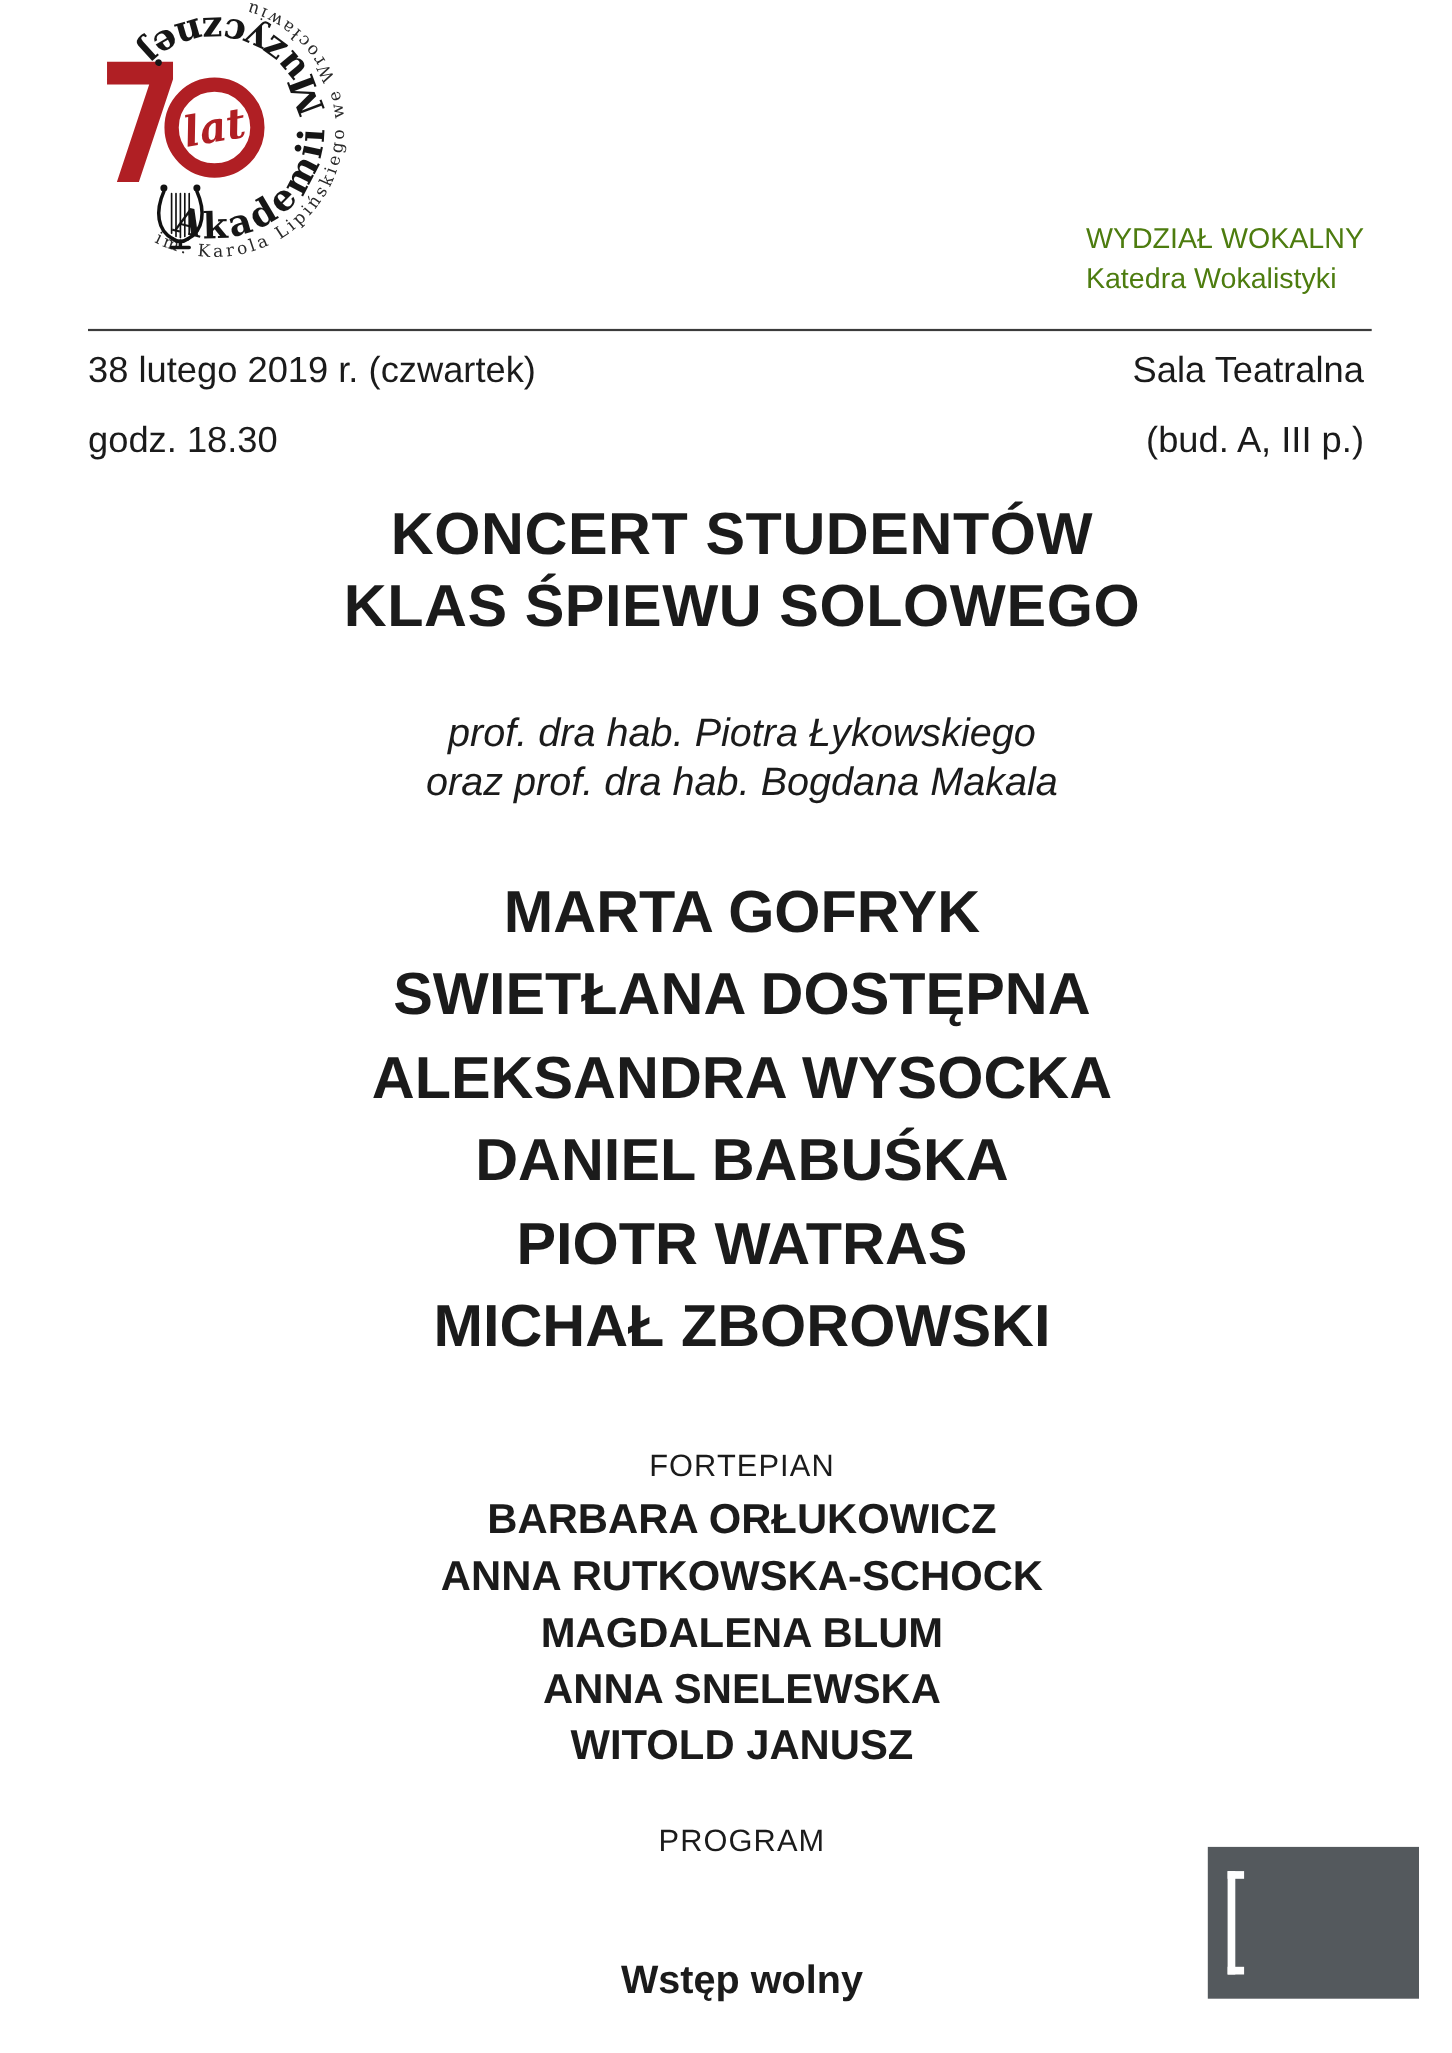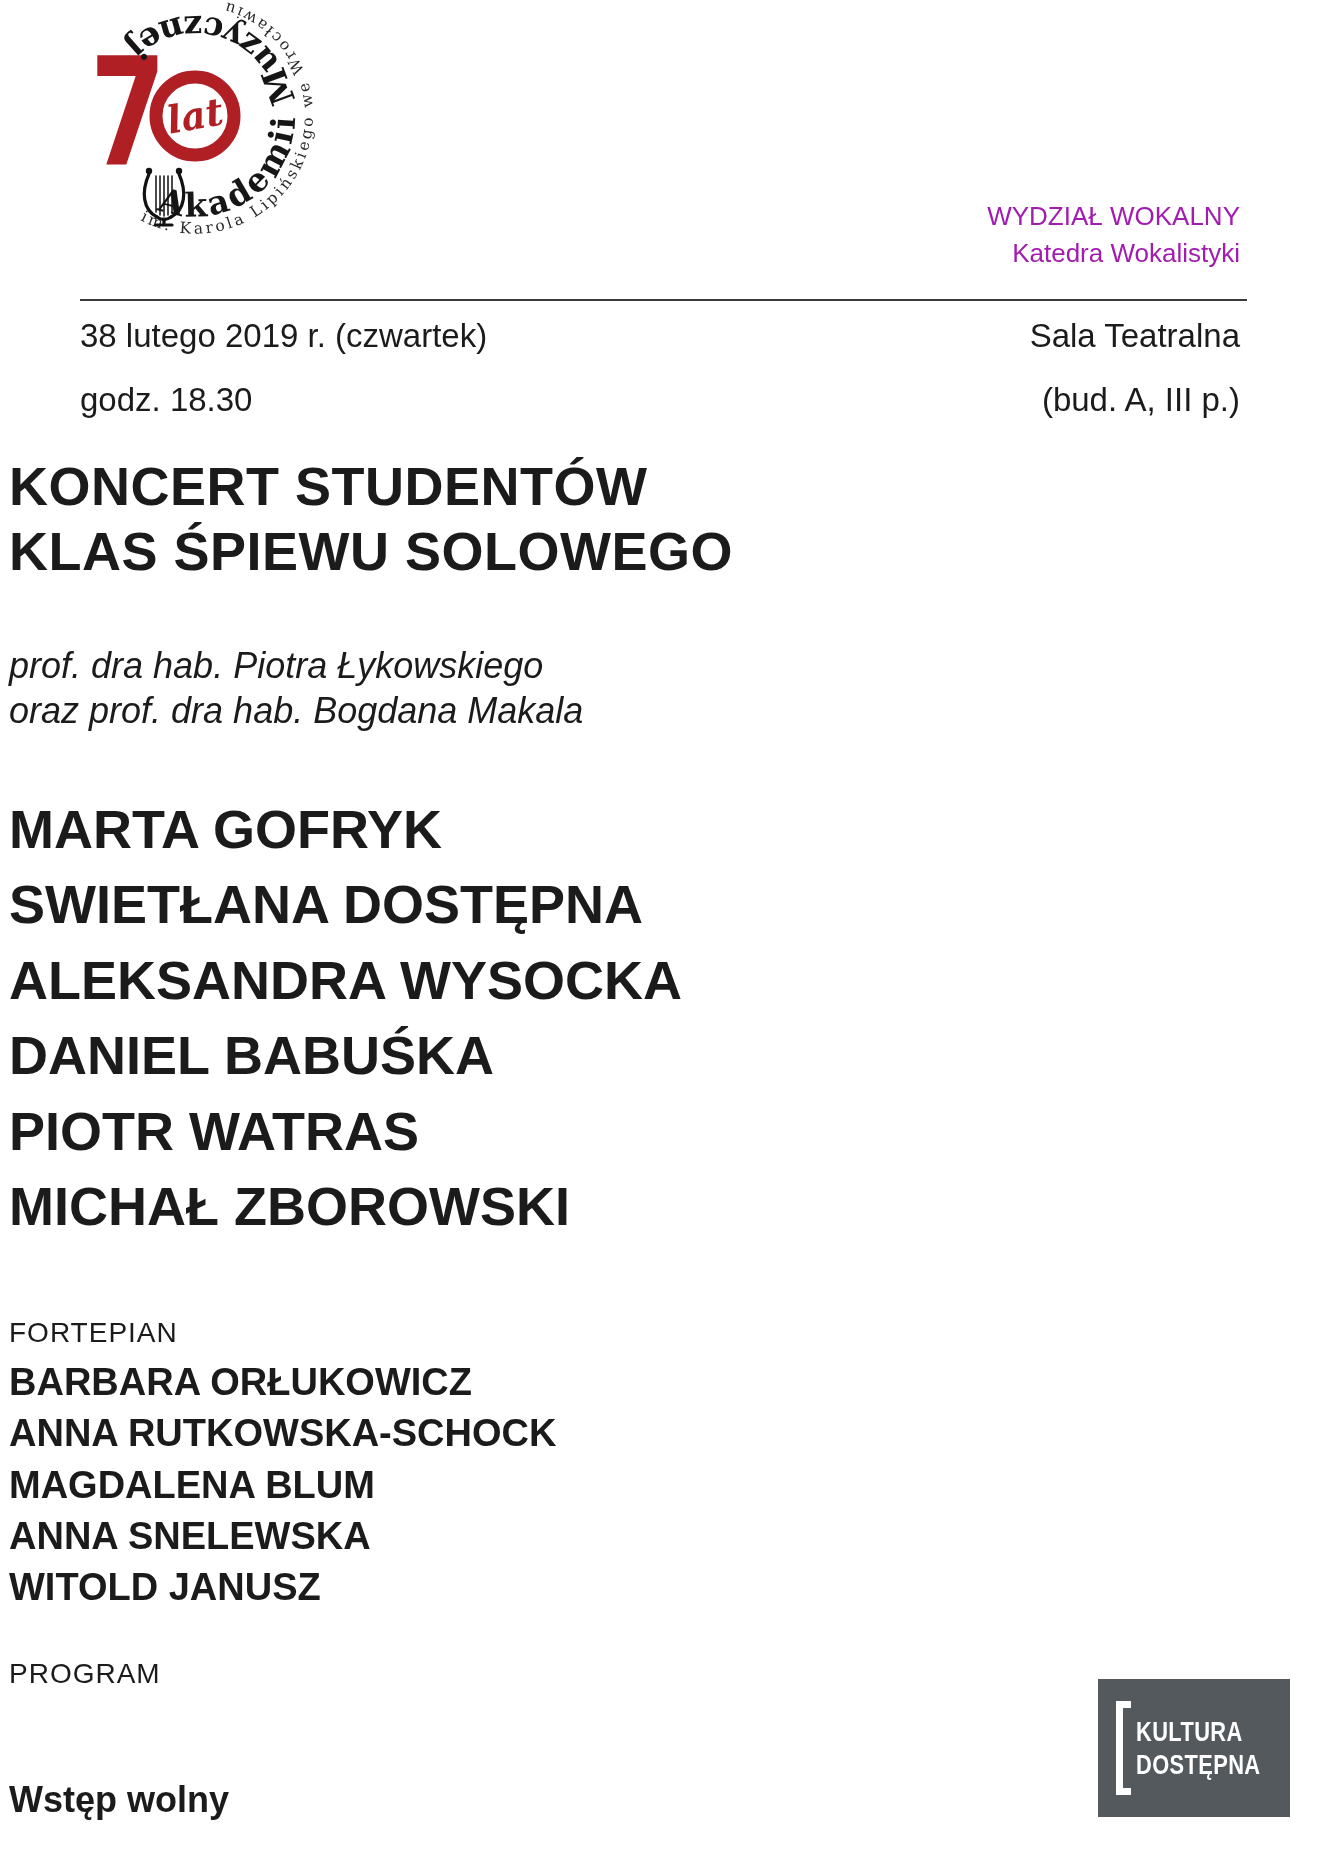--- a/index.html
+++ b/index.html
@@ -14,33 +14,33 @@
   }
   
   .logo-box{position:absolute;left:60px;top:-12px;width:310px;height:260px;}
   .logo-box svg{width:100%;height:100%;}
   .logo-seven{font-family:"DejaVu Sans", sans-serif;font-weight:bold;font-size:150px;fill:#b01f24;}
   .logo-lat{font-family:"DejaVu Serif", serif;font-style:italic;font-weight:bold;font-size:38px;fill:#b01f24;}
   .arc-main{font-family:"DejaVu Serif", serif;font-weight:bold;font-size:33px;fill:#161616;letter-spacing:3px;}
   .arc-sub{font-family:"DejaVu Serif", serif;font-size:15.5px;fill:#2a2a2a;letter-spacing:3px;}
   
   .header-right{
-    position:absolute;right:80px;top:198px;text-align:right;
-    font-size:26px;line-height:37px;color:#a21caf;
+    position:absolute;right:80px;top:198px;text-align:left;
+    font-size:26px;line-height:37px;color:#4d7c0f;
   }
   
   .rule{position:absolute;left:80px;top:299px;width:1167px;height:2px;background:#3b3b3b;}
   
   .info-row{position:absolute;left:80px;right:80px;font-size:33px;line-height:40px;}
   .info-row .left{float:left;}
   .info-row .right{float:right;}
   .row-1{top:316px;}
   .row-2{top:380px;}
   
-  .center-line{position:absolute;left:9px;right:0;text-align:left;}
+  .center-line{position:absolute;left:29px;right:0;text-align:center;}
   .title-line{font-size:54px;font-weight:bold;line-height:58px;letter-spacing:0.5px;}
   .t1{top:457px;}
   .t2{top:522px;}
   .class-line{font-style:italic;font-size:36px;line-height:45px;}
   .c1{top:598px;}.c2{top:643px;}.c3{top:688px;}
   .students{top:792px;font-size:54px;font-weight:bold;line-height:75.4px;}
   .piano-label{top:1316px;font-size:28px;line-height:34px;letter-spacing:1px;}
   .pianists{top:1357px;font-size:38px;font-weight:bold;line-height:51.3px;}
   .program-label{top:1657px;font-size:28px;line-height:34px;letter-spacing:1px;}
   .program-desc{top:1700px;font-size:36px;font-weight:bold;line-height:44px;}
@@ -129,19 +129,15 @@
     <div>MAGDALENA BLUM</div>
     <div>ANNA SNELEWSKA</div>
     <div>WITOLD JANUSZ</div>
   </div>
 
   <div class="center-line program-label">PROGRAM</div>
   <div class="center-line admission">Wstęp wolny</div>
 
   <div class="kultura-box" style="background:#54595d;">
     <div class="kultura-bracket"></div>
-    <div class="kultura-text">
-      <span>KULTURA</span>
-      <span>DOSTĘPNA</span>
-    </div>
   </div>
 
 </div>
 
 </body></html>

